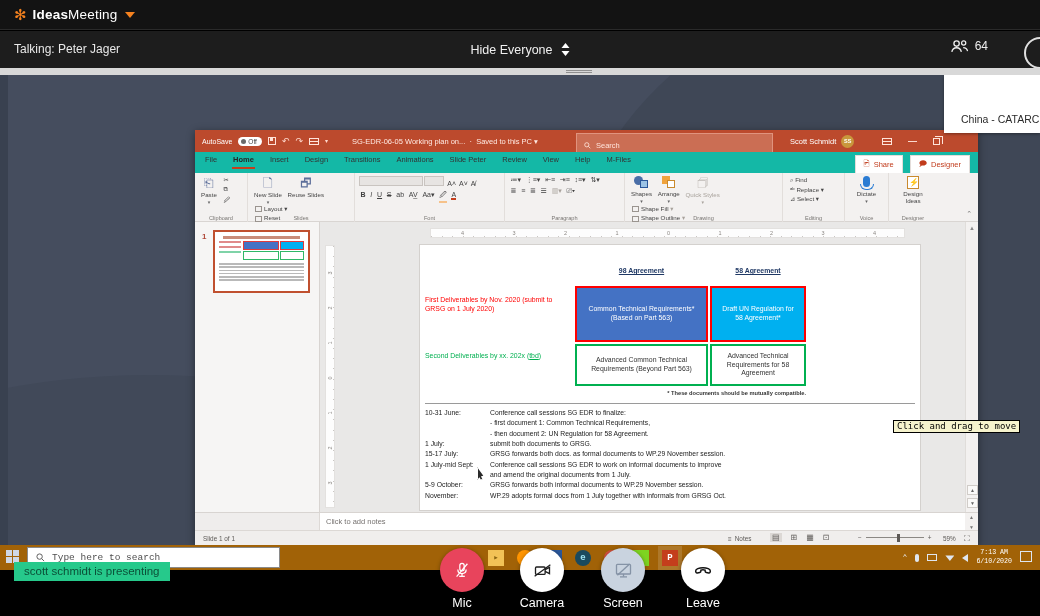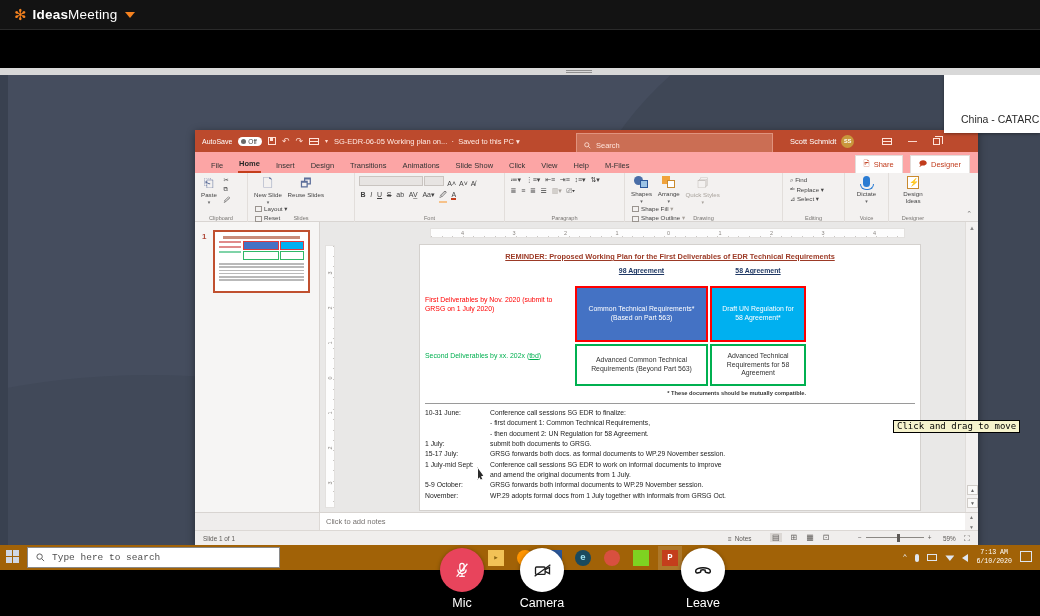--- a/index.html
+++ b/index.html
@@ -52,35 +52,35 @@
 
   .ppt-titlebar { position:absolute; left:0; top:0; width:783px; height:22px; background:#bc4a2d;
     display:flex; align-items:center; color:#fff; font-size:8px; }
   .tb-left { display:flex; align-items:center; gap:6px; padding-left:7px; }
   .autosave-pill { background:#fff; color:#444; border-radius:6px; padding:1px 5px 1px 3px; font-size:6.5px;
     display:flex; align-items:center; gap:2px; }
   .autosave-dot { width:5px; height:5px; border-radius:50%; background:#6a6a6a; display:inline-block; }
   .tb-ic { color:#ffd9cd; font-size:9px; line-height:1; }
   .ic-save { width:8px; height:8px; border:1px solid #ffe2d8; position:relative; }
   .ic-save::after { content:""; position:absolute; left:1.5px; top:0; width:3px; height:3px; background:#ffe2d8; }
-  .tb-title { margin-left:6px; white-space:nowrap; font-size:7.5px; color:#ffe9e2; }
+  .tb-title { margin-left:24px; white-space:nowrap; font-size:7.5px; color:#ffe9e2; }
   .tb-search { position:absolute; left:381px; top:3px; width:197px; height:25px; background:#cb6e54;
     border:1px solid #e0937e; display:flex; align-items:center; gap:5px; padding-left:7px;
     color:#ffe3da; font-size:7.5px; }
   .tb-user { position:absolute; left:595px; top:0; height:22px; display:flex; align-items:center; gap:5px; font-size:7.5px; }
   .tb-avatar { width:13px; height:13px; border-radius:50%; background:#c9973c; color:#fff; font-size:5.5px;
     display:flex; align-items:center; justify-content:center; font-weight:bold; }
   .tb-controls { position:absolute; right:38px; top:0; height:22px; display:flex; align-items:center; gap:16px; color:#ffe4da; font-size:9px; }
   .ic-ribbonopt { width:10px; height:7px; border:1px solid #ffe4da; position:relative; }
   .ic-ribbonopt::after{ content:""; position:absolute; left:0; top:2px; width:8px; height:0; border-top:1px solid #ffe4da; }
   .ic-restore { width:7px; height:7px; border:1px solid #ffe4da; position:relative; }
   .ic-restore::after { content:""; position:absolute; left:1px; top:-3px; width:7px; height:7px; border:1px solid #ffe4da; border-bottom:none; border-left:none; }
 
-  .ppt-menubar { position:absolute; left:0; top:22px; width:783px; height:21px; background:#fca5a5;
-    display:flex; align-items:flex-end; padding-left:15px; gap:14px; font-size:7.5px; color:#333; }
+  .ppt-menubar { position:absolute; left:0; top:22px; width:783px; height:21px; background:#14b8a6;
+    display:flex; align-items:flex-start; padding-left:9px; gap:14px; font-size:7.5px; color:#333; }
   .menu-tab { padding:3px 1px; cursor:pointer; white-space:nowrap; }
   .menu-tab.active { font-weight:bold; border-bottom:2px solid #c43e1c; color:#262626; }
   .menu-right { position:absolute; right:8px; top:2.5px; display:flex; gap:7px; }
   .share-btn,.comments-btn { background:#fff; color:#c13b1b; font-size:7.5px; padding:2.5px 8px;
     border:1px solid #e3ddda; display:flex; gap:4px; align-items:center; }
 
   .ppt-ribbon { position:absolute; left:0; top:43px; width:783px; height:49px; background:#f3f1f0;
     border-bottom:1px solid #d9d5d2; display:flex; font-size:6.3px; color:#4a4a4a; }
   .rgroup { position:relative; height:49px; border-right:1px solid #e2dedb; padding:3px 4px 0 4px; }
   .rgroup-label { position:absolute; bottom:1px; left:0; width:100%; text-align:center; font-size:5.6px; color:#7a7774; }
@@ -229,20 +229,40 @@
 <body>
 
 <div id="root">
 
   <div class="topbar1">
     <span class="gtm-daisy">✻</span>
     <span class="gtm-brand"><b>Ideas</b><span>Meeting</span></span>
     <span class="gtm-caret"></span>
   </div>
 
+  <div class="topbar2">
+    <span class="talking">Talking: Peter Jager</span>
+    <div class="hide-everyone">
+      <span>Hide Everyone</span>
+      <span class="updown">
+          <i class="up"></i>
+          <i class="dn"></i>
+        </span>
+    </div>
+    <div class="attendees">
+      <svg width="21" height="15" viewBox="0 0 24 18">
+        <circle cx="8.5" cy="5.5" r="3.2" fill="none" stroke="#eee" stroke-width="1.6"></circle>
+        <path d="M2.8 15.5c.6-3.4 2.8-5 5.7-5s5.1 1.6 5.7 5" fill="none" stroke="#eee" stroke-width="1.6"></path>
+        <circle cx="17" cy="4.8" r="2.5" fill="none" stroke="#eee" stroke-width="1.5"></circle>
+        <path d="M16.4 10.3c3 0 4.7 1.4 5.3 4.2" fill="none" stroke="#eee" stroke-width="1.5"></path>
+      </svg>
+      <span>64</span>
+    </div>
+    <div class="ring-partial"></div>
+  </div>
 
   <div class="divider-strip">
     <div class="divider-handle"></div>
   </div>
 
   <div class="share-area">
     <div class="share-wave1"></div>
     <div class="share-wave2"></div>
     <div class="left-strip"></div>
 
@@ -281,22 +301,22 @@
       </div>
 
       <div class="ppt-menubar">
 
         <span class="menu-tab">File</span>
           <span class="menu-tab active">Home</span>
           <span class="menu-tab">Insert</span>
           <span class="menu-tab">Design</span>
           <span class="menu-tab">Transitions</span>
           <span class="menu-tab">Animations</span>
-          <span class="menu-tab">Slide Show</span>
-          <span class="menu-tab">Click</span>
+          <span class="menu-tab">Slide Peter</span>
+          <span class="menu-tab">Review</span>
           <span class="menu-tab">View</span>
           <span class="menu-tab">Help</span>
           <span class="menu-tab">M-Files</span>
           <div class="menu-right">
           <span class="share-btn">
               <span>🖻</span>
               <span>Share</span>
             </span>
           <span class="comments-btn">
               <span>🗩</span>
@@ -473,21 +493,20 @@
               <span style="top: 24px;">3</span>
               <span style="top: 59px;">2</span>
               <span style="top: 94px;">1</span>
               <span style="top: 129px;">0</span>
               <span style="top: 164px;">1</span>
               <span style="top: 199px;">2</span>
               <span style="top: 234px;">3</span>
             </div>
 
           <div class="slide">
-            <div class="slide-title">REMINDER: Proposed Working Plan for the First Deliverables of EDR Technical Requirements</div>
             <div class="agr98">98 Agreement</div>
             <div class="agr58">58 Agreement</div>
             <div class="lbl-red">First Deliverables by Nov. 2020 (submit to GRSG on 1 July 2020)</div>
             <div class="lbl-green"><span>Second Deliverables by xx. 202x (</span><u>tbd</u><span>)</span></div>
             <div class="cell c11">Common Technical Requirements* (Based on Part 563)</div>
             <div class="cell c12">Draft UN Regulation for 58 Agreement*</div>
             <div class="cell c21">Advanced Common Technical Requirements (Beyond Part 563)</div>
             <div class="cell c22">Advanced Technical Requirements for 58 Agreement</div>
             <div class="footnote">* These documents should be mutually compatible.</div>
             <div class="slide-divider"></div>
@@ -638,22 +657,34 @@
       <svg width="20" height="20" viewBox="0 0 24 24">
         <rect x="9.4" y="4" width="5.2" height="9" rx="2.6" fill="none" stroke="#fff" stroke-width="1.5"></rect>
         <path d="M7 11.5c0 3 2.2 4.8 5 4.8s5-1.8 5-4.8" fill="none" stroke="#fff" stroke-width="1.5"></path>
         <line x1="12" y1="16.3" x2="12" y2="19.3" stroke="#fff" stroke-width="1.5"></line>
         <line x1="8.6" y1="19.6" x2="15.4" y2="19.6" stroke="#fff" stroke-width="1.5"></line>
         <line x1="5.5" y1="20" x2="18.5" y2="4.5" stroke="#fff" stroke-width="1.5"></line>
       </svg>
     </div>
     <div class="lab">Mic</div>
   </div>
+  <div class="ctl" style="left:594px; top:548px;">
+    <div class="circle circle-screen">
+      <svg width="21" height="21" viewBox="0 0 24 24">
+        <rect x="4" y="5" width="16" height="11" rx="1" fill="none" stroke="#8593a6" stroke-width="1.5"></rect>
+        <line x1="12" y1="16" x2="12" y2="19" stroke="#8593a6" stroke-width="1.5"></line>
+        <line x1="8" y1="19.3" x2="16" y2="19.3" stroke="#8593a6" stroke-width="1.5"></line>
+        <line x1="5" y1="17.5" x2="19" y2="4.5" stroke="#8593a6" stroke-width="1.5"></line>
+      </svg>
+    </div>
+    <div class="lab">Screen</div>
+  </div>
   <div class="ctl" style="left:674px; top:548px;">
     <div class="circle circle-leave">
       <svg width="22" height="22" viewBox="0 0 24 24">
         <path d="M4 13.2c0-2.1 3.6-3.7 8-3.7s8 1.6 8 3.7c0 1.2-.7 2.2-1.7 2l-2.7-.5c-.8-.15-1.3-.8-1.3-1.6v-1a9 9 0 0 0-2.3-.3 9 9 0 0 0-2.3.3v1c0 .8-.5 1.45-1.3 1.6l-2.7.5c-1 .2-1.7-.8-1.7-2z" fill="none" stroke="#111" stroke-width="1.6"></path>
       </svg>
     </div>
     <div class="lab">Leave</div>
   </div>
 
+  <div class="presenting">scott schmidt is presenting</div>
 </div>
 
 </body></html>

